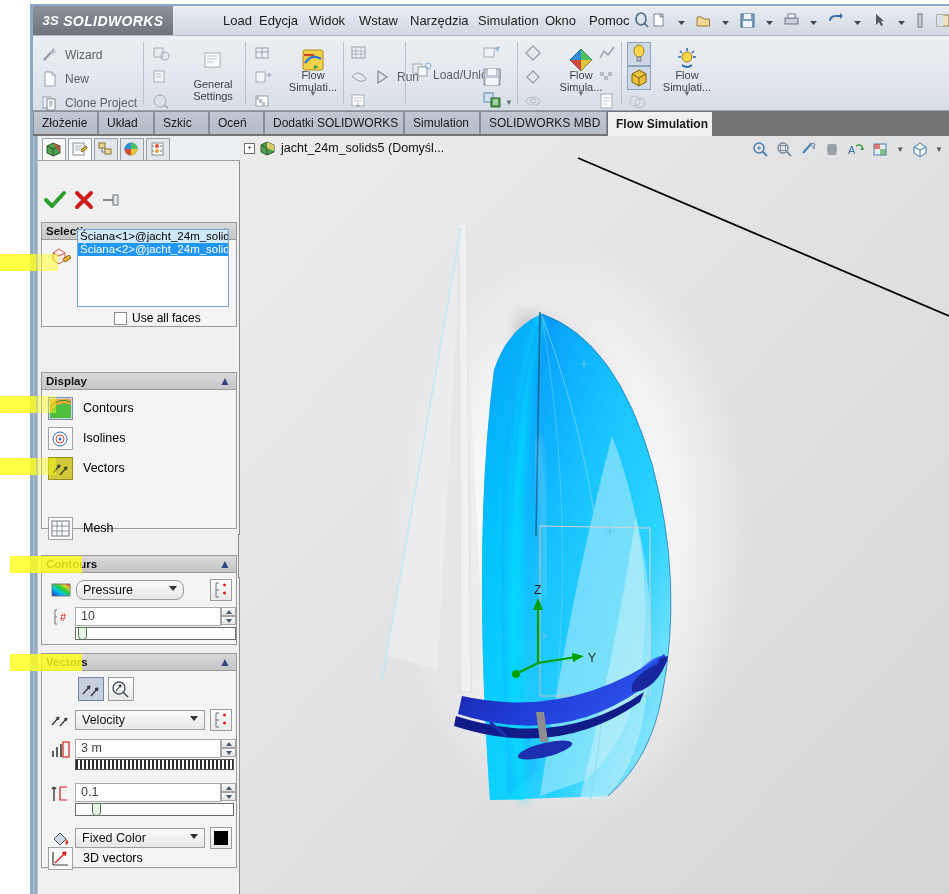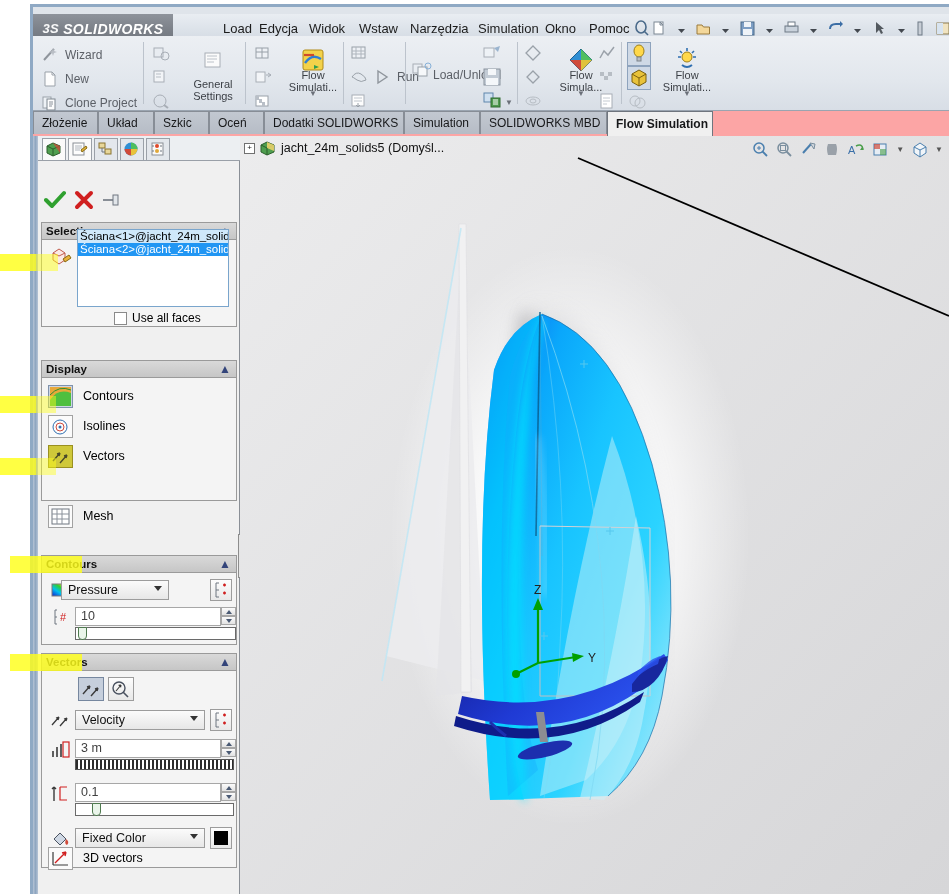--- a/index.html
+++ b/index.html
@@ -13,21 +13,21 @@
   
   #app-window{
     position:absolute;left:30px;top:4px;width:919px;height:890px;
     background:#dfe4ea;
     border-left:3px solid #8fa9c4;
     border-top:3px solid #8fa9c4;
     box-sizing:border-box;
   }
   
   #menubar{
-    position:absolute;left:33px;top:14px;width:916px;height:30px;
+    position:absolute;left:33px;top:6px;width:916px;height:30px;
     background:linear-gradient(to bottom,#e9edf2 0%,#dde3ea 50%,#d2d9e2 100%);
     border-bottom:1px solid #b4bcc6;
     box-sizing:border-box;
     text-decoration:underline;
   }
   #logo-block{
     position:absolute;left:0;top:0;width:140px;height:29px;
     background:linear-gradient(to bottom,#8e939b 0%,#7d828a 50%,#6f747c 100%);
     color:#fff;font-style:italic;font-weight:bold;font-size:14px;
     letter-spacing:.4px;
@@ -61,21 +61,21 @@
   .rb-bigcaret{font-size:8px;color:#6b7079;margin-top:1px;display:block;}
   .rb-icobtn{
     position:absolute;width:22px;height:20px;
   }
   .rb-icobtn.sel{
     background:#cfd9e6;border:1px solid #8ea3bd;box-sizing:border-box;
   }
   
   #tabstrip{
     position:absolute;left:33px;top:111px;width:916px;height:25px;
-    background:#fca5a5;
+    background:#737373;
   }
   .tab{
     position:absolute;top:0;height:23px;line-height:23px;
     background:linear-gradient(to bottom,#c2c8d1,#b6bcc6);
     border:1px solid #878d96;border-bottom:none;
     box-sizing:border-box;padding:0 8px;font-size:12px;color:#17181a;
     cursor:default;white-space:nowrap;
   }
   .tab.active{
     background:#f0f0f0;font-weight:bold;height:25px;line-height:24px;
@@ -620,21 +620,21 @@
     <div class="sel-list">
       <div class="sel-row a">Ściana&lt;1&gt;@jacht_24m_solid</div>
       <div class="sel-row b">Ściana&lt;2&gt;@jacht_24m_solid</div>
     </div>
     <div class="chkrow" style="top:88px;">
       <span class="chkbox"></span>
       <span>Use all faces</span>
     </div>
   </div>
 
-  <div class="grpbox" style="top:224px;height:141px;">
+  <div class="grpbox" style="top:236px;height:157px;">
     <div class="grphdr">
       <span>Display</span>
       <span class="chev">▲</span>
     </div>
     <div class="disp-row" style="top:22px;">
       <span class="disp-ico on">
         <svg width="23" height="21" viewBox="0 0 23 21">
             <rect x="1" y="1" width="21" height="19" fill="#e8a83a"></rect>
             <path d="M1 14 q8 -12 21 -7 L22 20 L1 20 Z" fill="#4fbf3f"></path>
             <path d="M1 9 q9 -10 21 -5" fill="none" stroke="#2f8f2f"></path>
@@ -684,21 +684,21 @@
               <stop offset="0" stop-color="#1020d0"></stop>
               <stop offset=".35" stop-color="#00c0f0"></stop>
               <stop offset=".6" stop-color="#30d030"></stop>
               <stop offset=".8" stop-color="#e8d030"></stop>
               <stop offset="1" stop-color="#e02020"></stop>
             </linearGradient>
           </defs>
           <rect x="2" y="3" width="18" height="12" fill="url(#cbg)" stroke="#7a7a7a"></rect>
         </svg>
     </div>
-    <div class="ddl" style="left:19px;top:24px;width:108px;">
+    <div class="ddl" style="left:34px;top:24px;width:108px;border-radius:8px;">
       <span>Pressure</span>
       <span class="car"></span>
     </div>
     <div class="sqbtn" style="left:168px;top:23px;">
       <svg width="20" height="20" viewBox="0 0 20 20">
           <path d="M5 3 v14 M5 3 h3 M5 10 h3 M5 17 h3" stroke="#6f7680" fill="none"></path>
           <path d="M12 5 l3 0 M13.5 3.5 v3 M12 13 l3 0 M13.5 11.5 v3" stroke="#d02020" stroke-width="1.4"></path>
         </svg>
     </div>
     <div style="position:absolute;left:9px;top:52px;width:20px;height:18px;">

